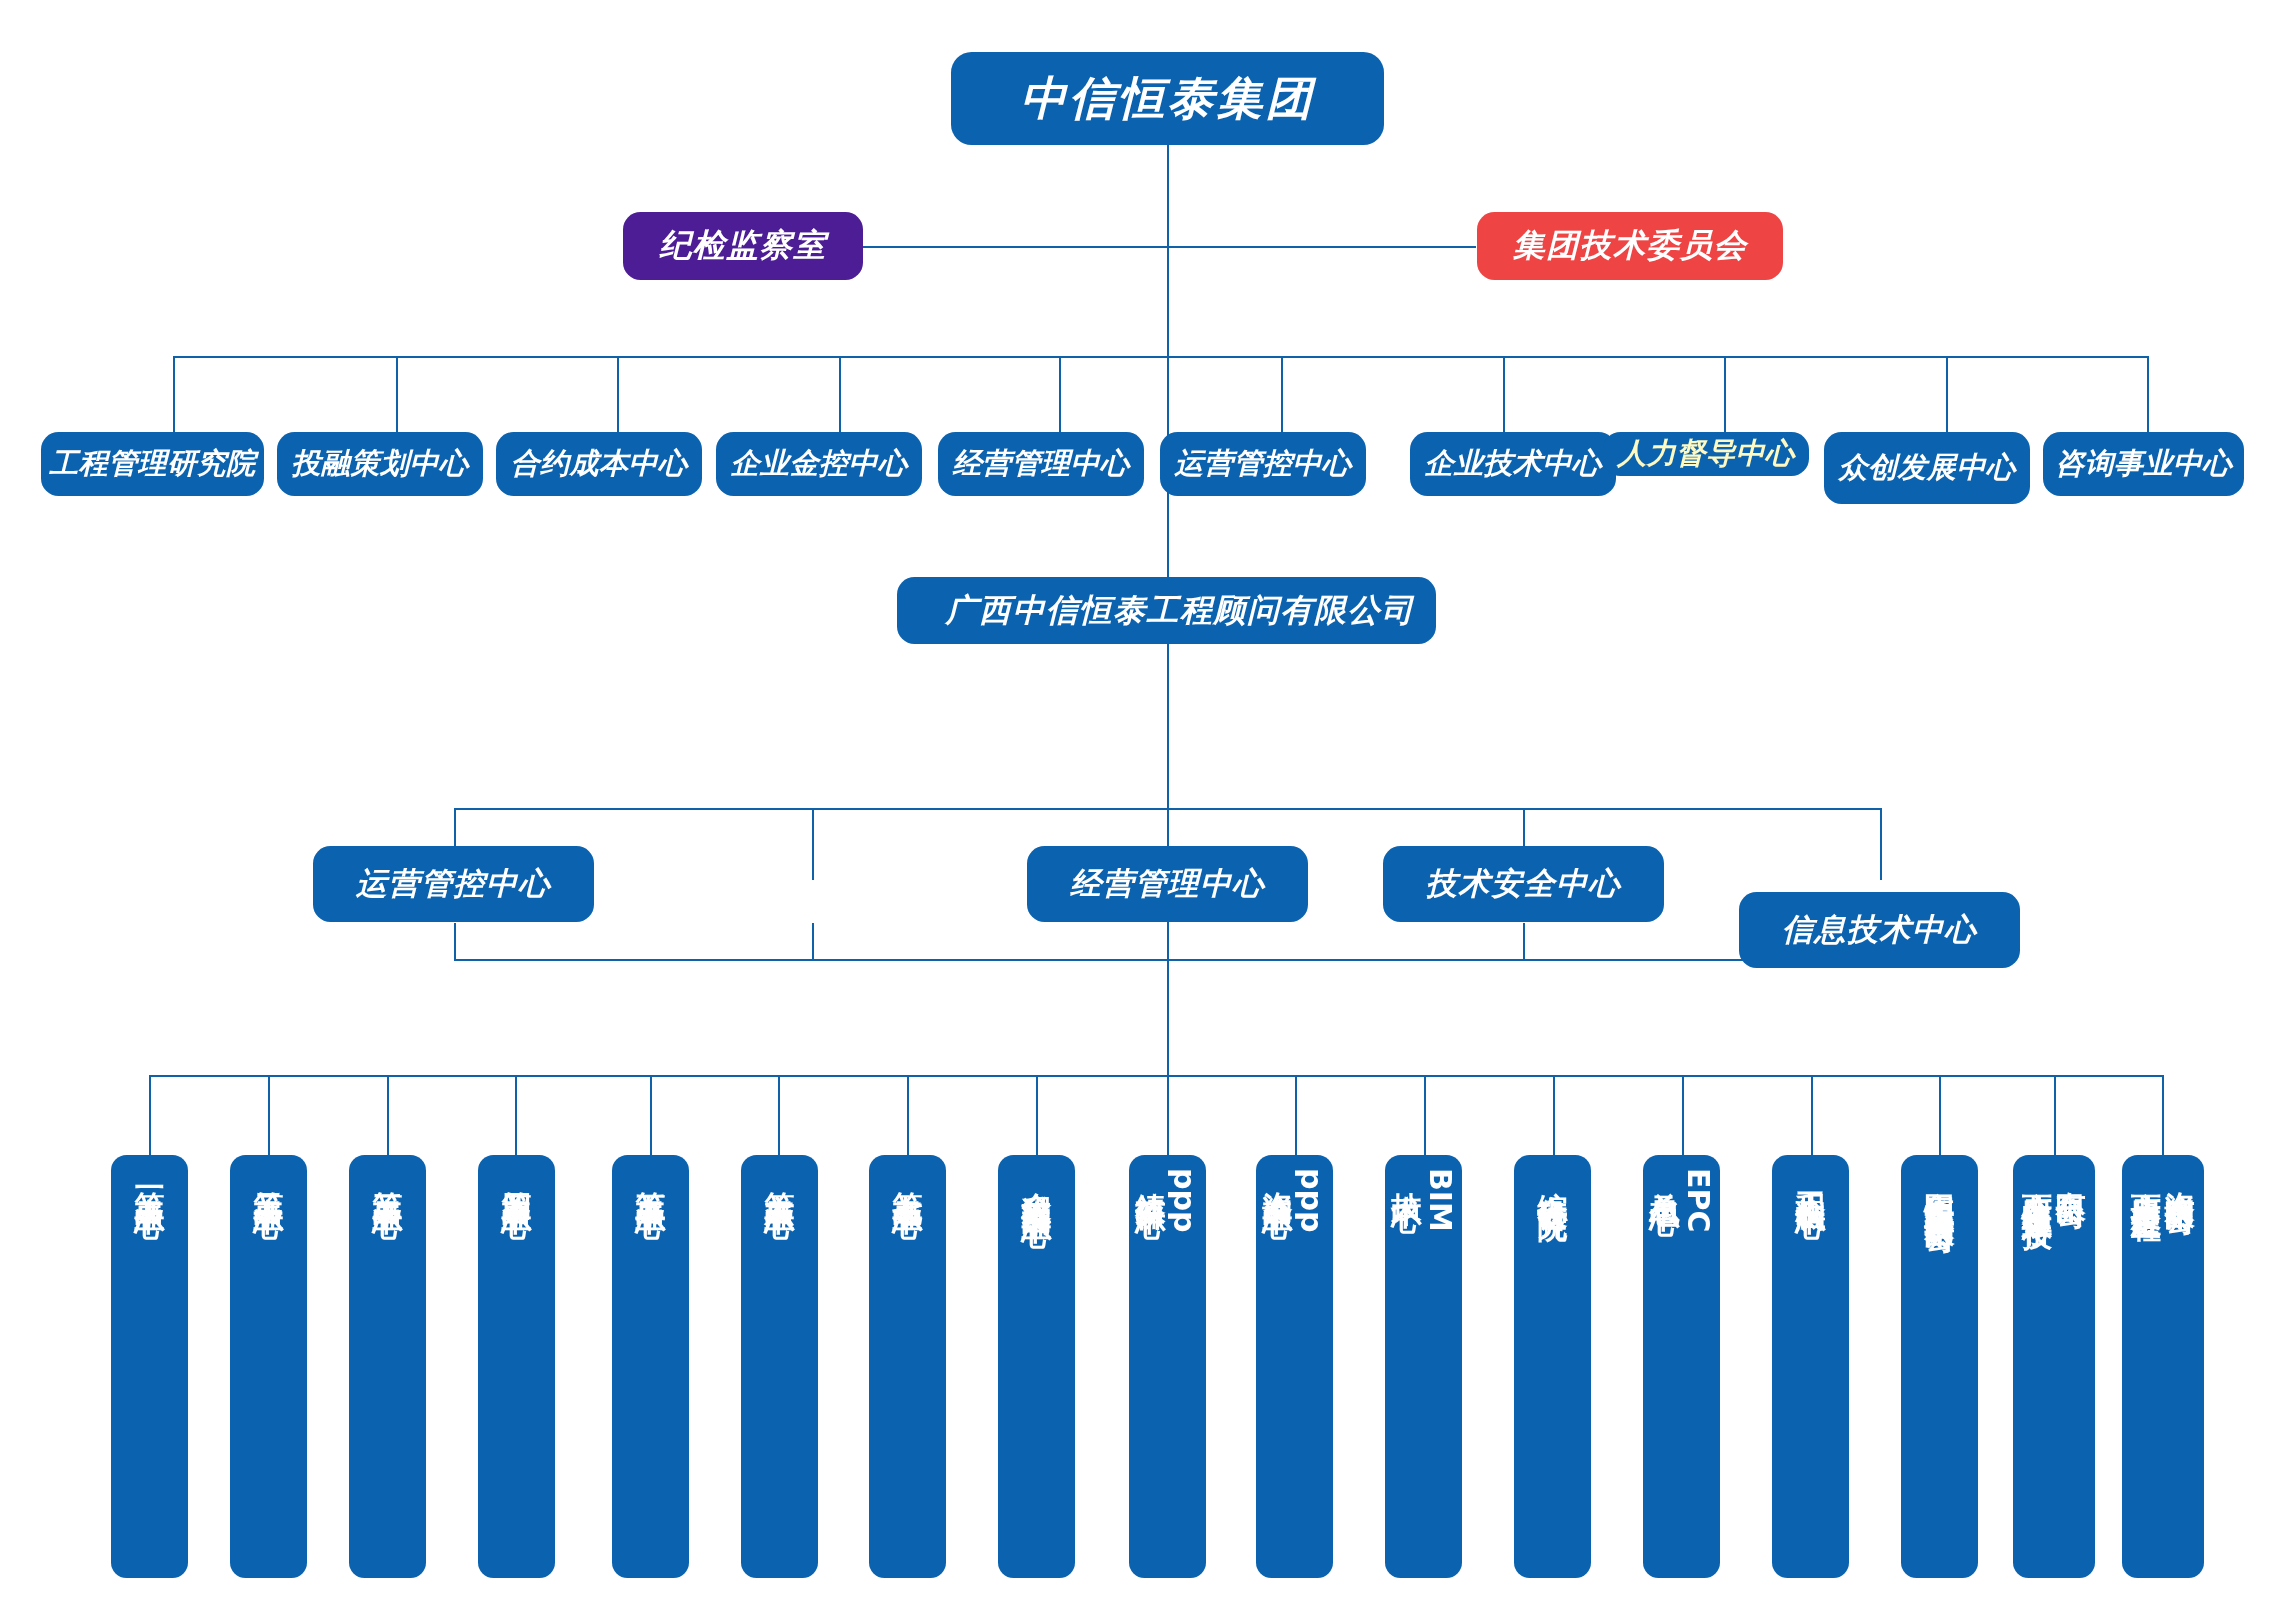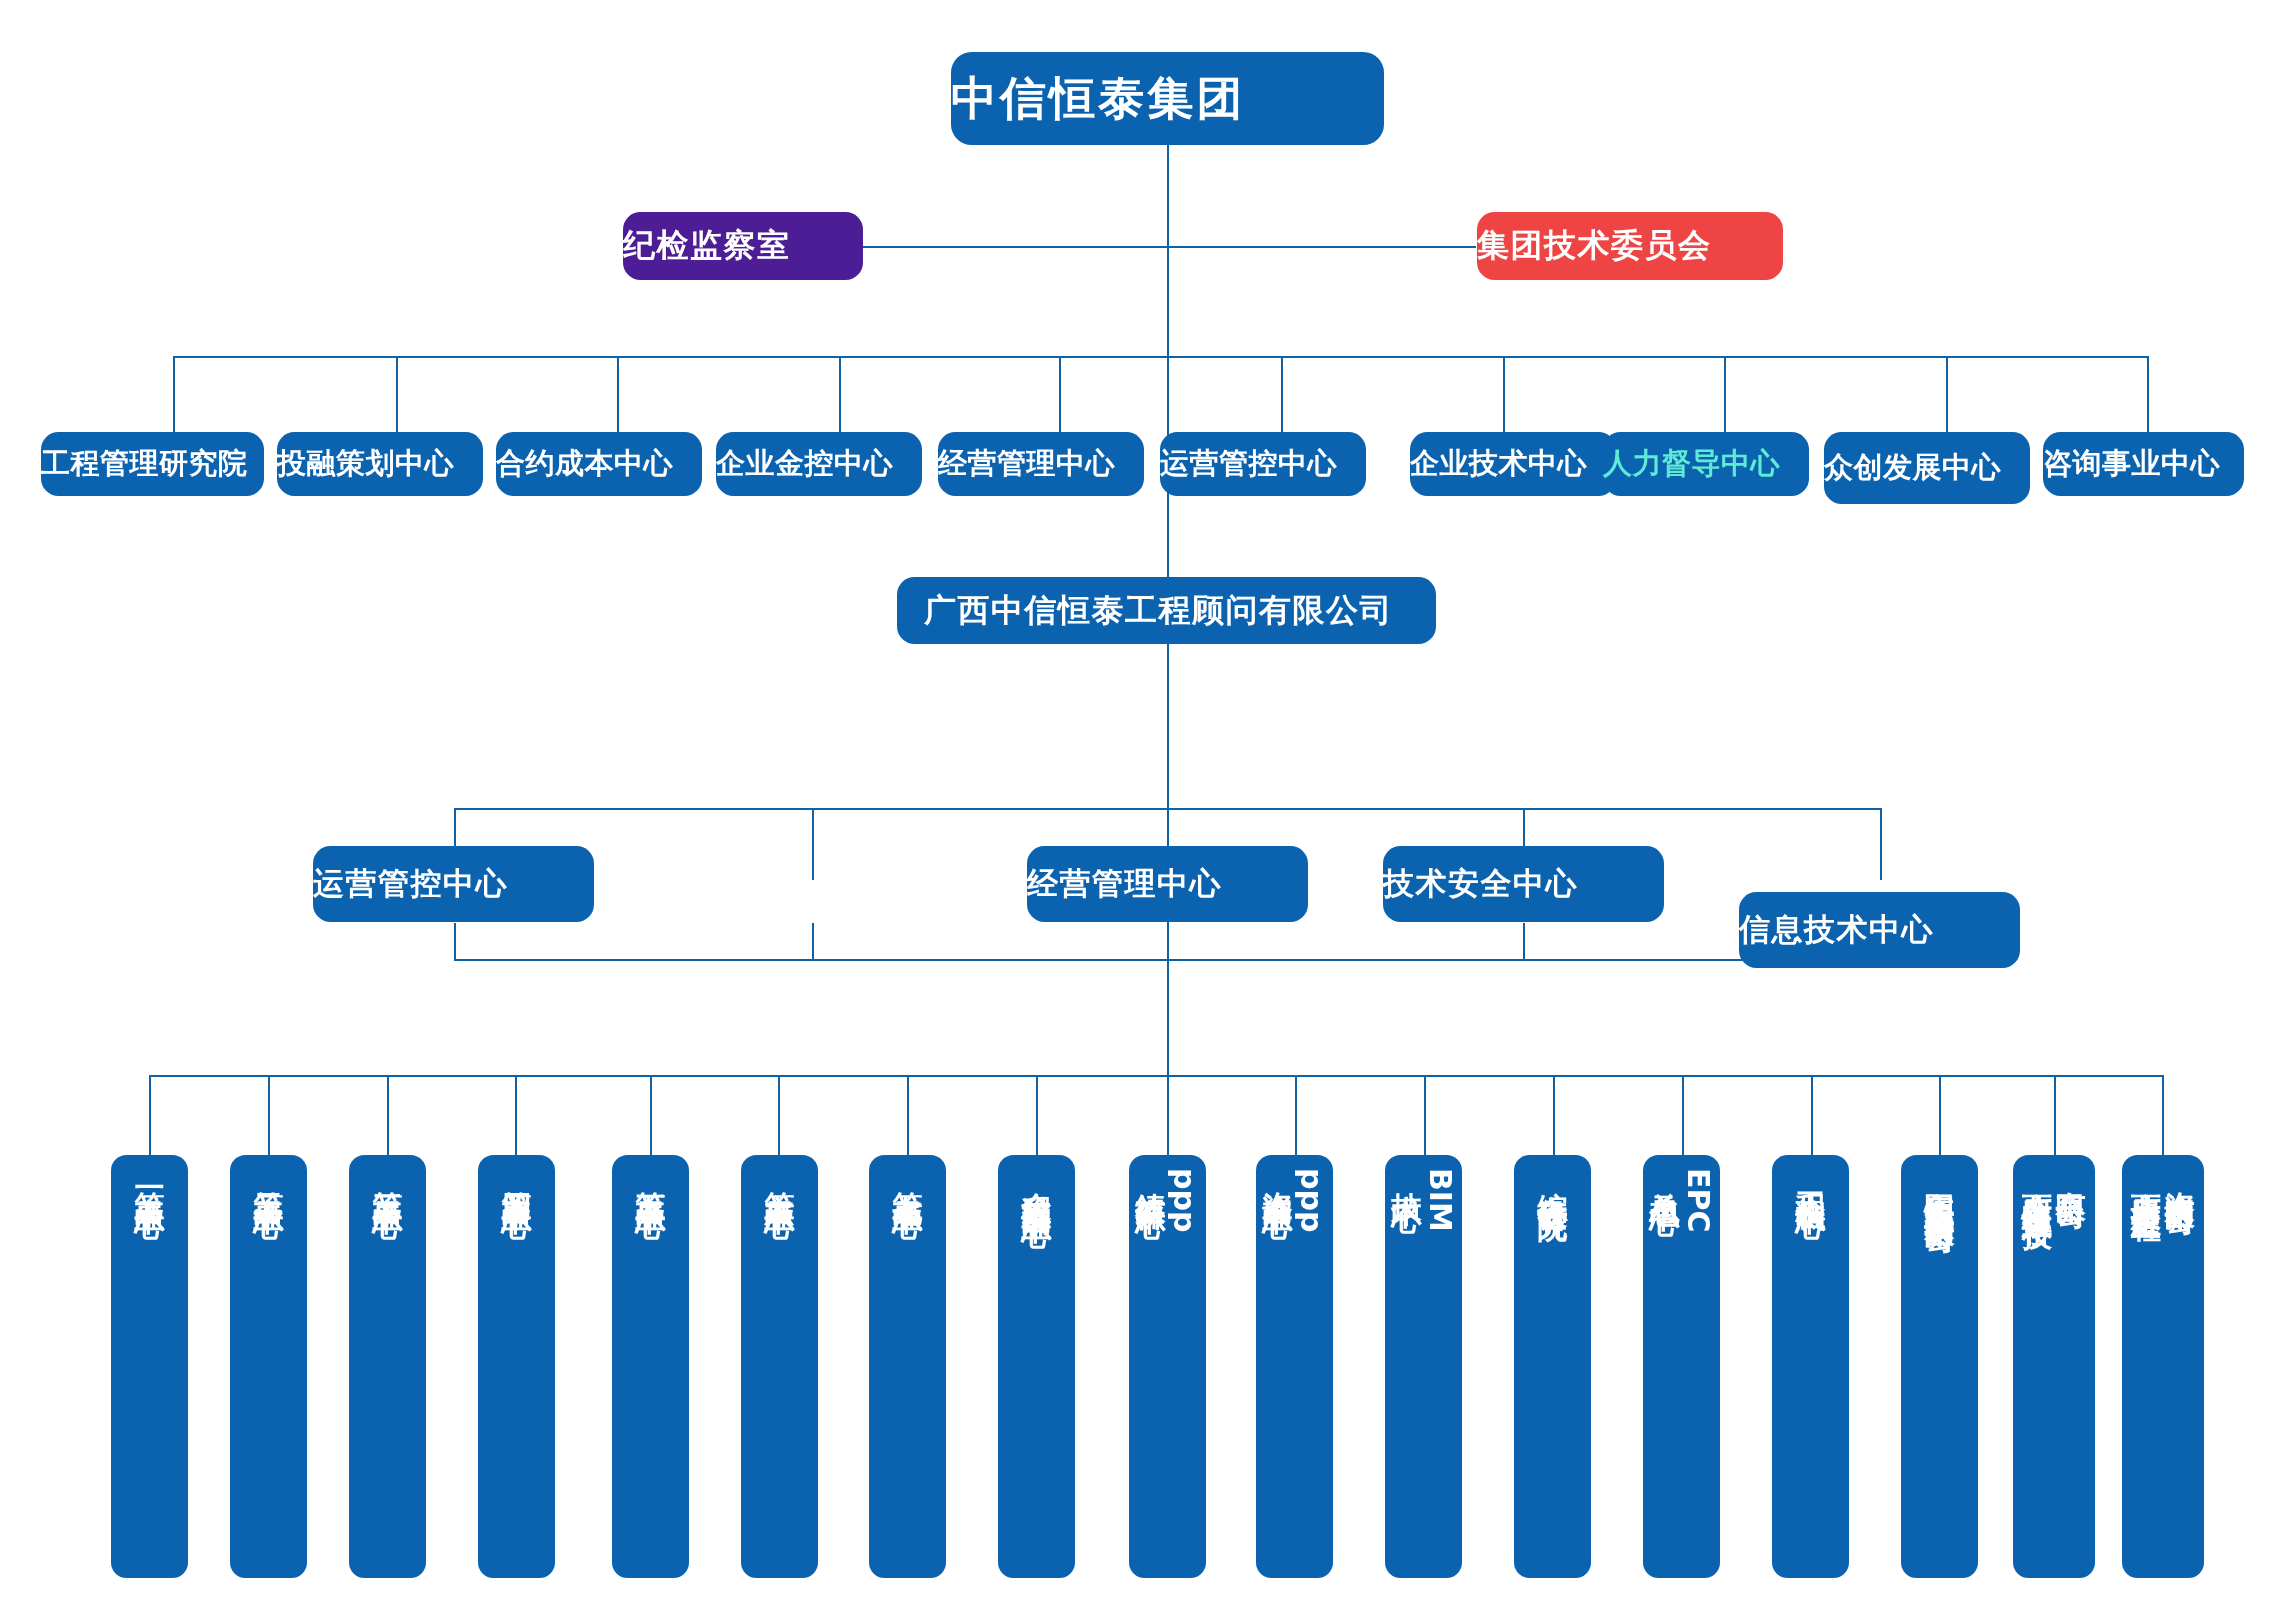--- a/index.html
+++ b/index.html
@@ -8,25 +8,26 @@
     width:2295px;height:1618px;position:relative;overflow:hidden;
   }
   #stage{position:absolute;left:0;top:0;width:2295px;height:1618px;}
 
   
   .node{
     position:absolute;
     background:#0b62ae;
     color:#ffffff;
     border-radius:17.5px;
-    display:flex;align-items:center;
+    display:flex;align-items:center;justify-content:center;
     text-align:center;
     box-sizing:border-box;
     letter-spacing:1px;
     font-weight:700;
+    font-style:italic;
   }
   .node.root{
     border-radius:20.6px;
     font-size:46px;letter-spacing:3.1px;
   }
   .node.h2{font-size:32px;letter-spacing:1.5px;}
   .node.dept{font-size:29px;letter-spacing:0.5px;}
   .node.sub{font-size:32px;letter-spacing:1.5px;padding-left:27px;}
   .node.center{font-size:31px;letter-spacing:1.5px;}
 
@@ -146,21 +147,21 @@
     </div>
   <div class="node dept" style="left: 938px; top: 432px; width: 206px; height: 64px; background: rgb(11, 98, 174); color: rgb(255, 255, 255);">
     <span>经营管理中心</span>
     </div>
   <div class="node dept" style="left: 1160px; top: 432px; width: 206px; height: 64px; background: rgb(11, 98, 174); color: rgb(255, 255, 255);">
     <span>运营管控中心</span>
     </div>
   <div class="node dept" style="left: 1381px; top: 432px; width: 206px; height: 64px; background: rgb(11, 98, 174); color: rgb(255, 255, 255); margin-left: 29px;">
     <span>企业技术中心</span>
     </div>
-  <div class="node dept" style="left: 1603px; top: 432px; width: 206px; height: 64px; background: rgb(11, 98, 174); color: #5eead4;">
+  <div class="node dept" style="left: 1603px; top: 432px; width: 206px; height: 44px; background: rgb(11, 98, 174); color: #fef9c3;">
     <span>人力督导中心</span>
     </div>
   <div class="node dept" style="left: 1824px; top: 432px; width: 206px; height: 72px; background: rgb(11, 98, 174); color: rgb(255, 255, 255);">
     <span>众创发展中心</span>
     </div>
   <div class="node dept" style="left: 2043px; top: 432px; width: 201px; height: 64px; background: rgb(11, 98, 174); color: rgb(255, 255, 255);">
     <span>咨询事业中心</span>
     </div>
 
   <div class="node sub" style="left: 897px; top: 577px; width: 539px; height: 67px; background: rgb(11, 98, 174); color: rgb(255, 255, 255);">

